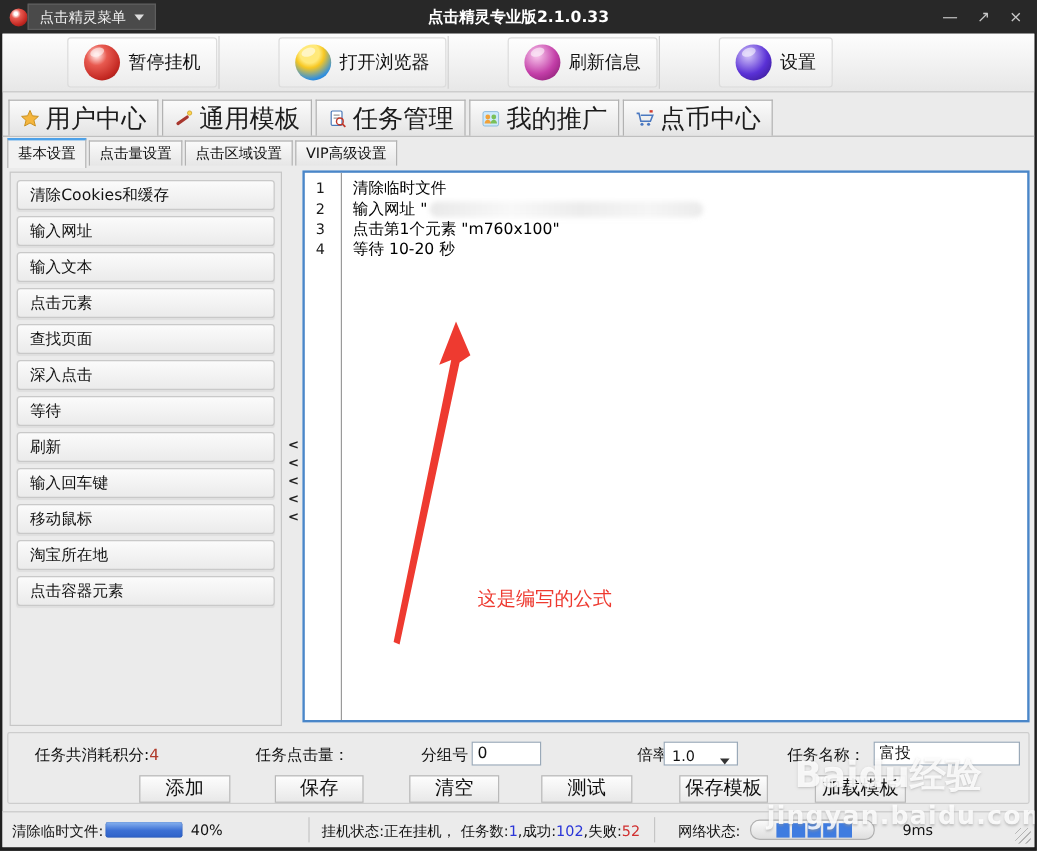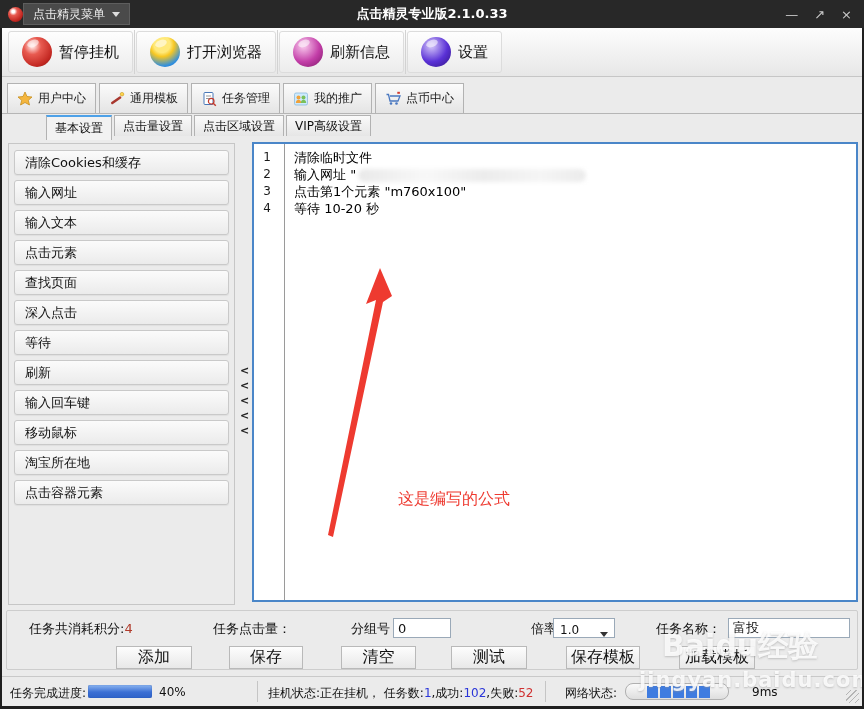--- a/index.html
+++ b/index.html
@@ -24,41 +24,41 @@
 
   
   .client { position:absolute; left:2px; top:28px; width:860px; height:678px; background:#ebebeb; overflow:hidden; }
 
   
   .toolbar { position:absolute; top:0; left:0; width:860px; height:49px;
     background:linear-gradient(#fdfdfd,#e7e7e7); border-bottom:1px solid #c6c6c6;
     display:flex; align-items:center; padding-left:6px; }
   .tool-btn { height:42px; display:flex; align-items:center; gap:7px; padding:0 13px;
     background:linear-gradient(#fefefe,#ececec); border:1px solid #dcdcdc; border-radius:3px;
-    font-size:15px; color:#111; cursor:pointer; font-family:inherit; }
+    font-size:15px; color:#111; cursor:pointer; font-family:inherit;margin-left:48px; }
   .tool-sep { width:1px; height:44px; background:#d2d2d2; margin:0 1px; }
   .ball { width:30px; height:30px; border-radius:50%; position:relative; flex:0 0 auto; }
   .ball::after { content:""; position:absolute; left:5px; top:3px; width:12px; height:7px;
     border-radius:50%; background:rgba(255,255,255,.55); transform:rotate(-20deg); }
   .ball-red    { background: radial-gradient(circle at 35% 30%, #ffd9d6 0 6%, #e85a50 30%, #c32822 70%, #7d120e 100%); }
   .ball-browser{ background: radial-gradient(circle at 40% 25%, #ffe97a 0 28%, #f7c722 42%, #2f8fe0 75%, #1b5fa8 100%); }
   .ball-magenta{ background: radial-gradient(circle at 35% 30%, #f2b7e4 0 8%, #c33ea8 55%, #7c1767 100%); }
   .ball-purple { background: radial-gradient(circle at 35% 30%, #c4b2f5 0 8%, #5a31d6 55%, #311582 100%); }
 
   
   .tabstrip { position:absolute; top:50px; left:0; width:860px; height:36px;
     border-bottom:1px solid #b5b5b5; display:flex; align-items:flex-end; padding-left:5px; }
   .tab { height:30px; display:flex; align-items:center; gap:5px; padding:0 9px; margin-right:3px;
     background:linear-gradient(#fbfbfb,#e4e4e4); border:1px solid #b2b2b2; border-bottom:none;
-    font-size:12px; color:#1b1b1b; cursor:pointer; white-space:nowrap; }
+    font-size:21px; color:#1b1b1b; cursor:pointer; white-space:nowrap; }
   .tab.active { height:35px; background:#f4f4f4; border-top:2px solid #4da1e8; margin-bottom:-1px; z-index:2; }
   .tab svg { width:16px; height:16px; flex:0 0 auto; }
 
   
-  .subtabstrip { position:absolute; top:87px; left:4px; height:25px; display:flex; align-items:flex-start;margin-left:40px; }
+  .subtabstrip { position:absolute; top:87px; left:4px; height:25px; display:flex; align-items:center; }
   .subtab { height:21px; display:flex; align-items:center; padding:0 8px; margin-right:2px;
     background:linear-gradient(#fafafa,#e6e6e6); border:1px solid #b2b2b2; border-bottom:none;
     font-size:12px; color:#111; cursor:pointer; white-space:nowrap; }
   .subtab.active { height:25px; background:#f2f2f2; border-top:2px solid #4da1e8; z-index:2; }
 
   
   .sidebar { position:absolute; left:6px; top:115px; width:227px; height:462px;
     background:#ebebeb; border:1px solid #c6c6c6; padding:6px 5px; }
   .side-btn { width:100%; height:25px; margin-bottom:5px; text-align:left; padding-left:10px;
     background:linear-gradient(#fbfbfb,#ebebeb); border:1px solid #c9c9c9; border-radius:3px;
@@ -281,21 +281,21 @@
 
       <button class="bp-btn" style="left:109px; width:76px">添加</button>
       <button class="bp-btn" style="left:222px; width:74px">保存</button>
       <button class="bp-btn" style="left:334px; width:75px">清空</button>
       <button class="bp-btn" style="left:444px; width:76px">测试</button>
       <button class="bp-btn" style="left:559px; width:74px">保存模板</button>
       <button class="bp-btn" style="left:672px; width:76px">加载模板</button>
     </div>
 
     <div class="statusbar">
-      <span class="sb-text" style="left:8px">任务完成进度:</span>
+      <span class="sb-text" style="left:8px">清除临时文件:</span>
       <div class="progress"></div>
       <span class="sb-text" style="left:157px">40%</span>
       <span class="sb-div" style="left:255px"></span>
       <span class="sb-text" style="left:266px">
         <span>挂机状态:正在挂机， 任务数:</span><span class="stat-blue">1</span><span>,成功:</span><span class="stat-blue">102</span><span>,失败:</span><span class="stat-red">52</span>
       </span>
       <span class="sb-div" style="left:543px"></span>
       <span class="sb-text" style="left:563px">网络状态:</span>
       <div class="net-widget">
         <span class="net-sq"></span>

